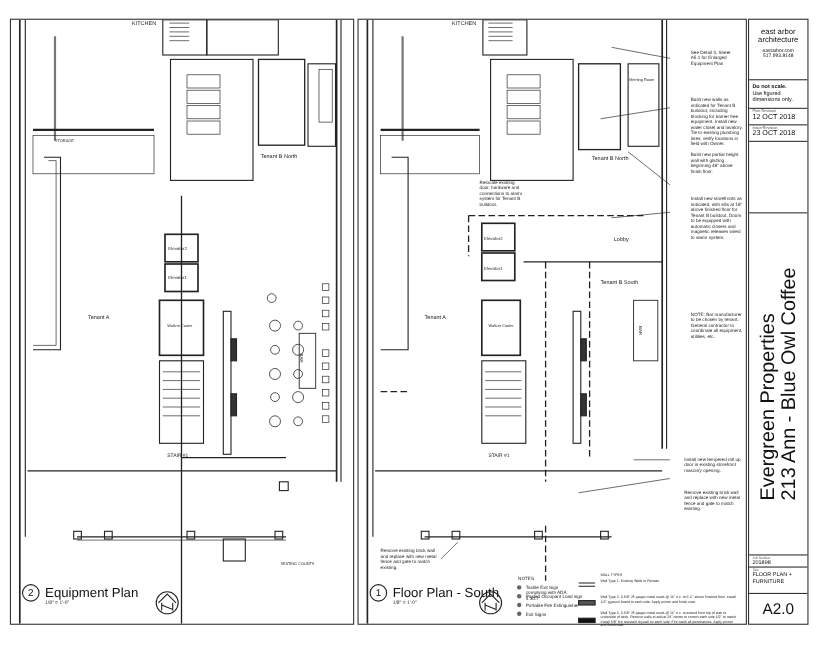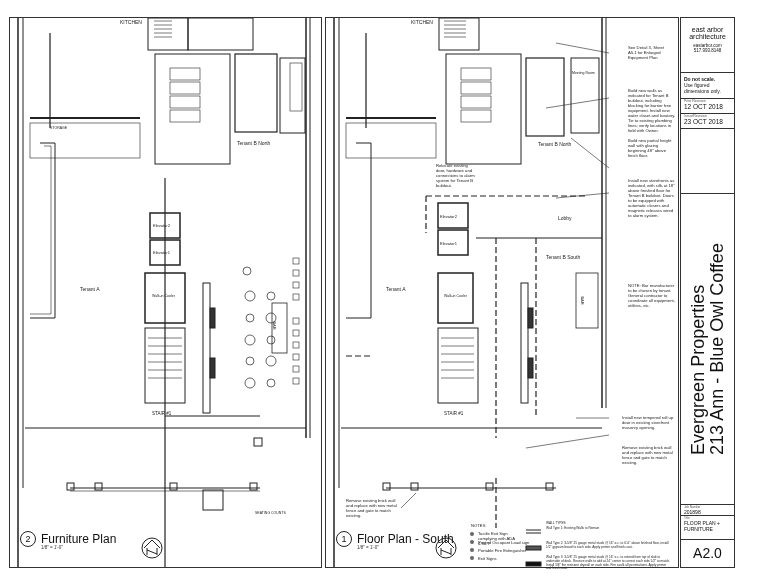--- a/index.html
+++ b/index.html
@@ -126,21 +126,21 @@
     <div class="lbl" style="left:227px;top:122px;">Tenant B North</div>
     <div class="lbl" style="left:143px;top:205px;font-size:4px;">Elevator2</div>
     <div class="lbl" style="left:143px;top:232px;font-size:4px;">Elevator1</div>
     <div class="lbl" style="left:70px;top:268px;">Tenant A</div>
     <div class="lbl" style="left:142px;top:276px;font-size:3.5px;">Walk-in Cooler</div>
     <div class="lbl" style="left:142px;top:393px;font-size:4.5px;">STAIR #1</div>
     <div class="lbl" style="left:260px;top:305px;font-size:4px;transform:rotate(90deg);">BAR</div>
     <div class="lbl" style="left:245px;top:493px;font-size:3.5px;">SEATING COUNTS</div>
     <div class="view-title" style="left:10px;top:513px;">
       <div class="circ">2</div>
-      <div class="vt-name">Furniture Plan</div>
+      <div class="vt-name">Equipment Plan</div>
       <div class="vt-scale">1/8" = 1'-0"</div>
     </div>
     <svg width="24" height="24" style="left:130px;top:518px;">
       <circle cx="12" cy="12" r="10" stroke="#222" fill="none" stroke-width="1"></circle>
       <path d="M4 12 L12 4 L20 12 M7 12 L7 19 M17 12 L17 19 M7 14 L17 18" stroke="#222" fill="none" stroke-width="1"></path>
     </svg>
   </div>
 
   <div class="panel" style="left:325px;top:17px;width:352px;height:549px;">
     <svg width="352" height="549">

